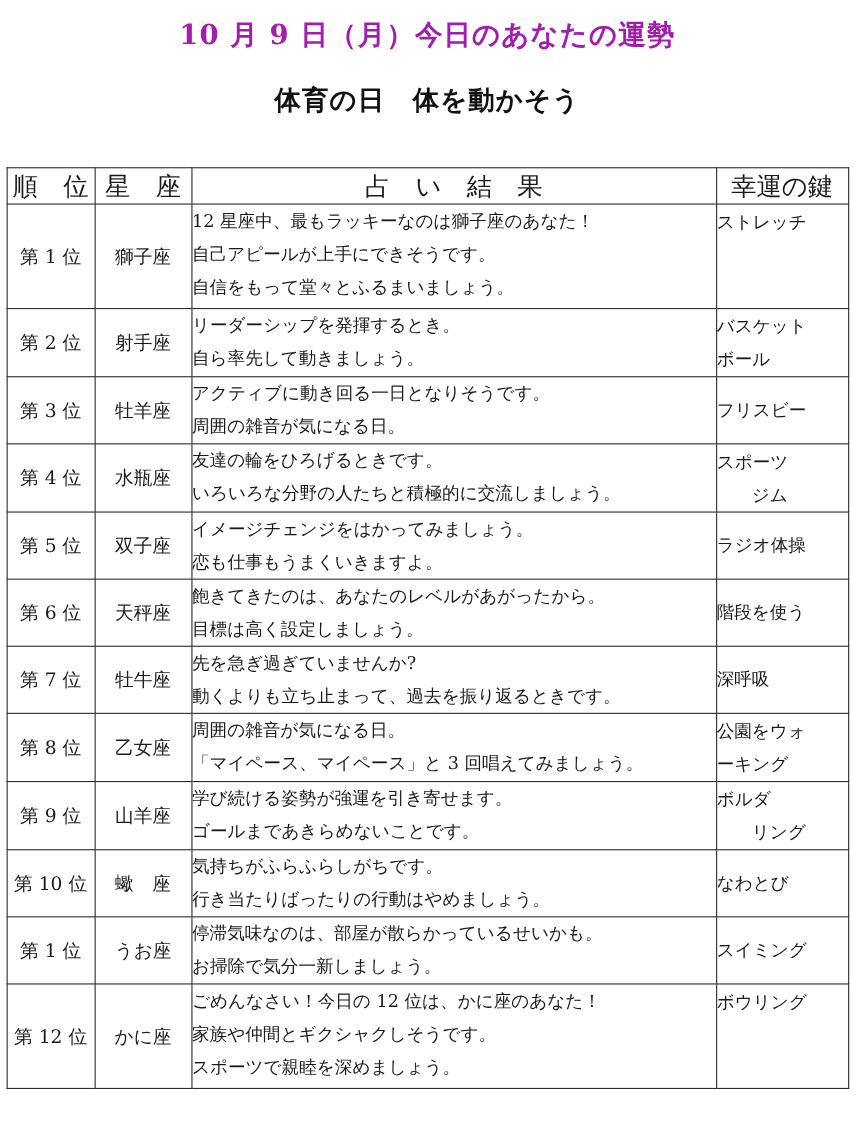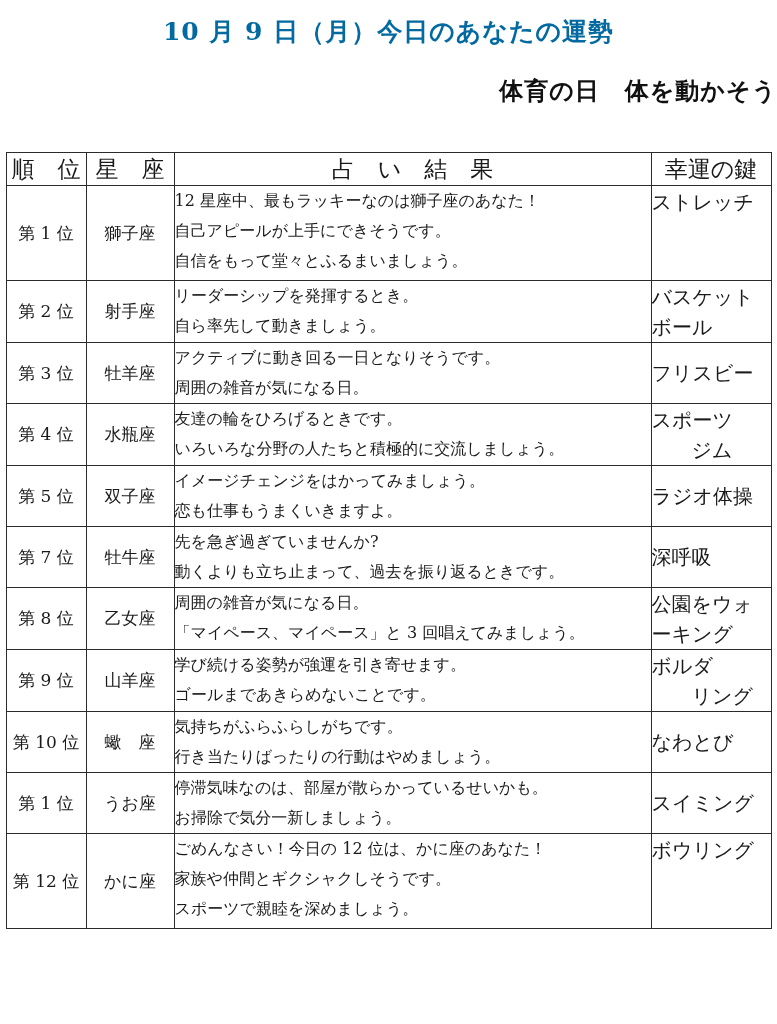--- a/index.html
+++ b/index.html
@@ -17,28 +17,28 @@
     overflow: hidden;
   }
   .title {
     margin: 0;
     padding-top: 15px;
     font-size: 25px;
     line-height: 33px;
     font-weight: 700;
     text-align: center;
     letter-spacing: 1px;
-    color: #0369a1;
+    color: #a21caf;
   }
   .subtitle {
     margin: 27px 0 0 0;
     font-size: 24px;
     line-height: 32px;
     font-weight: 700;
-    text-align: right;
+    text-align: center;
     letter-spacing: 1px;
     font-family: "DejaVu Sans", "Liberation Sans", sans-serif;
     color: #111111;
   }
   table.fortune {
     width: 765px;
     margin: 45px auto 0 auto;
     border-collapse: collapse;
     table-layout: fixed;
   }
@@ -71,21 +71,21 @@
     vertical-align: top;
     padding: 1px 6px 0 9px;
     font-size: 16px;
   }
   .result-line {
     line-height: 30px;
     white-space: pre;
     overflow: hidden;
   }
   .key-cell {
-    font-size: 20px;
+    font-size: 16px;
     padding-left: 9px;
     padding-right: 3px;
   }
   .key-cell.key-top    { vertical-align: top; padding-top: 1px; }
   .key-cell.key-middle { vertical-align: middle; }
   .key-line {
     line-height: 30px;
     white-space: pre;
   }
 </style>
@@ -164,20 +164,31 @@
           <td class="sign-cell">双子座</td>
           <td class="result-cell">
             <div class="result-line">イメージチェンジをはかってみましょう。</div>
             <div class="result-line">恋も仕事もうまくいきますよ。</div>
           </td>
           <td class="key-cell key-middle">
             <div class="key-line">ラジオ体操</div>
           </td>
         </tr>
         <tr class="row row-normal">
+          <td class="rank-cell">第 6 位</td>
+          <td class="sign-cell">天秤座</td>
+          <td class="result-cell">
+            <div class="result-line">飽きてきたのは、あなたのレベルがあがったから。</div>
+            <div class="result-line">目標は高く設定しましょう。</div>
+          </td>
+          <td class="key-cell key-middle">
+            <div class="key-line">階段を使う</div>
+          </td>
+        </tr>
+        <tr class="row row-normal">
           <td class="rank-cell">第 7 位</td>
           <td class="sign-cell">牡牛座</td>
           <td class="result-cell">
             <div class="result-line">先を急ぎ過ぎていませんか?</div>
             <div class="result-line">動くよりも立ち止まって、過去を振り返るときです。</div>
           </td>
           <td class="key-cell key-middle">
             <div class="key-line">深呼吸</div>
           </td>
         </tr>

